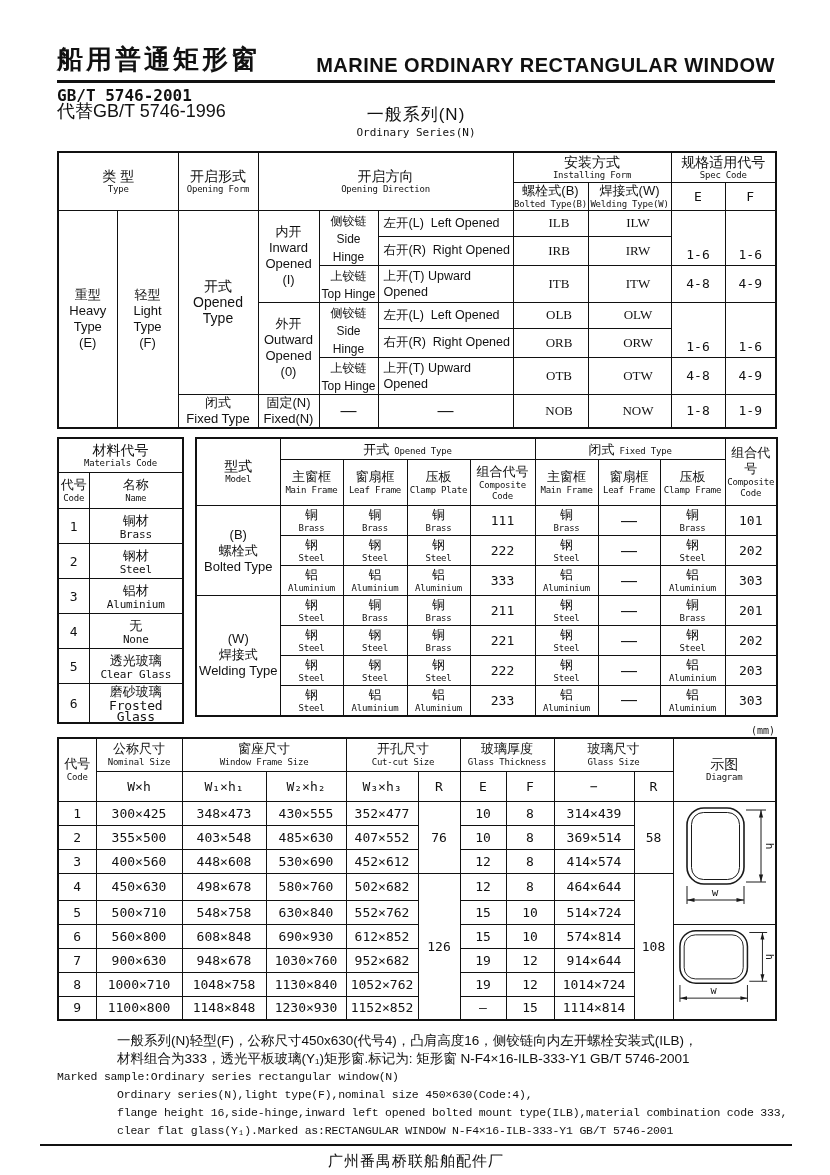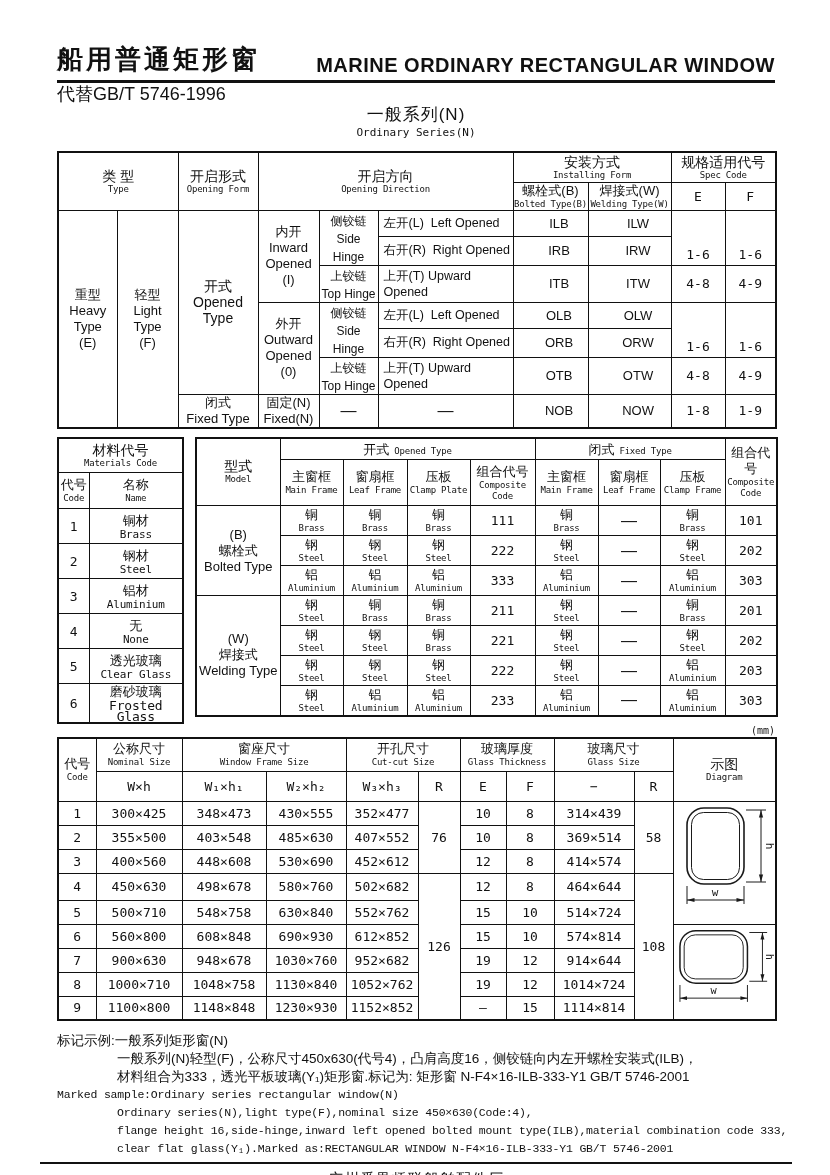--- a/index.html
+++ b/index.html
@@ -18,21 +18,21 @@
   .series{position:absolute;left:50%;transform:translateX(-50%);top:16px;text-align:center;}
   .series-cn{font-size:17px;letter-spacing:1px;}
   .series-en{font-family:"DejaVu Sans Mono",monospace;font-size:11px;}
   
   table{border-collapse:collapse;table-layout:fixed;border:2px solid #111;}
   td{border:1px solid #111;text-align:center;vertical-align:middle;padding:0;overflow:hidden;}
   .ml{white-space:pre-line;}
   .cn{font-size:13px;line-height:16px;white-space:pre-line;}
   .en{font-family:"DejaVu Sans Mono","Liberation Mono",monospace;font-size:9px;line-height:11px;white-space:pre-line;letter-spacing:-0.2px;}
   .big-cn{font-size:14px;}
-  .code{font-family:Liberation Sans, sans-serif;font-size:13px;padding-left:17px;}
+  .code{font-family:Liberation Serif, serif;font-size:13px;padding-left:17px;}
   .num{font-family:"DejaVu Sans Mono",monospace;font-size:13px;}
   .dirc{text-align:left;padding-left:5px;font-size:12.5px;white-space:pre-wrap;
         font-family:"Liberation Sans",sans-serif;}
   .vb{vertical-align:bottom;padding-bottom:3px;}
   .t1{width:718px;margin-top:12px;}
   .t2wrap{display:flex;gap:11px;margin-top:8px;align-items:flex-start;}
   .t2m{width:125px;}
   .t2r{width:581px;}
   .grouph .cn{display:inline;font-size:13px;}
   .grouph .en{display:inline;font-size:9px;margin-left:5px;}
@@ -57,20 +57,21 @@
 
 <div class="page">
 
   <div class="titlebar">
     <div class="title-cn">船用普通矩形窗</div>
     <div class="title-en">MARINE ORDINARY RECTANGULAR WINDOW</div>
   </div>
   <div class="rule-top"></div>
 
   <div class="subhead">
+    <div class="std">GB/T 5746-2001</div>
     <div class="rep">代替GB/T 5746-1996</div>
     <div class="series">
       <div class="series-cn">一般系列(N)</div>
       <div class="series-en">Ordinary Series(N)</div>
     </div>
   </div>
 
   <table class="t1">
     <colgroup>
       <col style="width:59px">
@@ -694,21 +695,20 @@
       <td class="num">1230×930</td>
       <td class="num">1152×852</td>
       <td class="num">—</td>
       <td class="num">15</td>
       <td class="num">1114×814</td>
     </tr>
   </tbody>
     </table>
 
   <div class="notes">
-    <div class="note">标记示例:一般系列矩形窗(N)</div>
     <div class="note ind">一般系列(N)轻型(F)，公称尺寸450x630(代号4)，凸肩高度16，侧铰链向内左开螺栓安装式(ILB)，</div>
     <div class="note ind">材料组合为333，透光平板玻璃(Y₁)矩形窗.标记为: 矩形窗  N-F4×16-ILB-333-Y1  GB/T 5746-2001</div>
     <div class="note nen">Marked sample:Ordinary series rectangular window(N)</div>
     <div class="note nen ind">Ordinary series(N),light type(F),nominal size 450×630(Code:4),</div>
     <div class="note nen ind">flange height 16,side-hinge,inward left opened bolted mount type(ILB),material combination code 333,</div>
     <div class="note nen ind">clear flat glass(Y₁).Marked as:RECTANGULAR WINDOW  N-F4×16-ILB-333-Y1  GB/T 5746-2001</div>
   </div>
 
   <div class="rule-bot"></div>
   <div class="fac">

